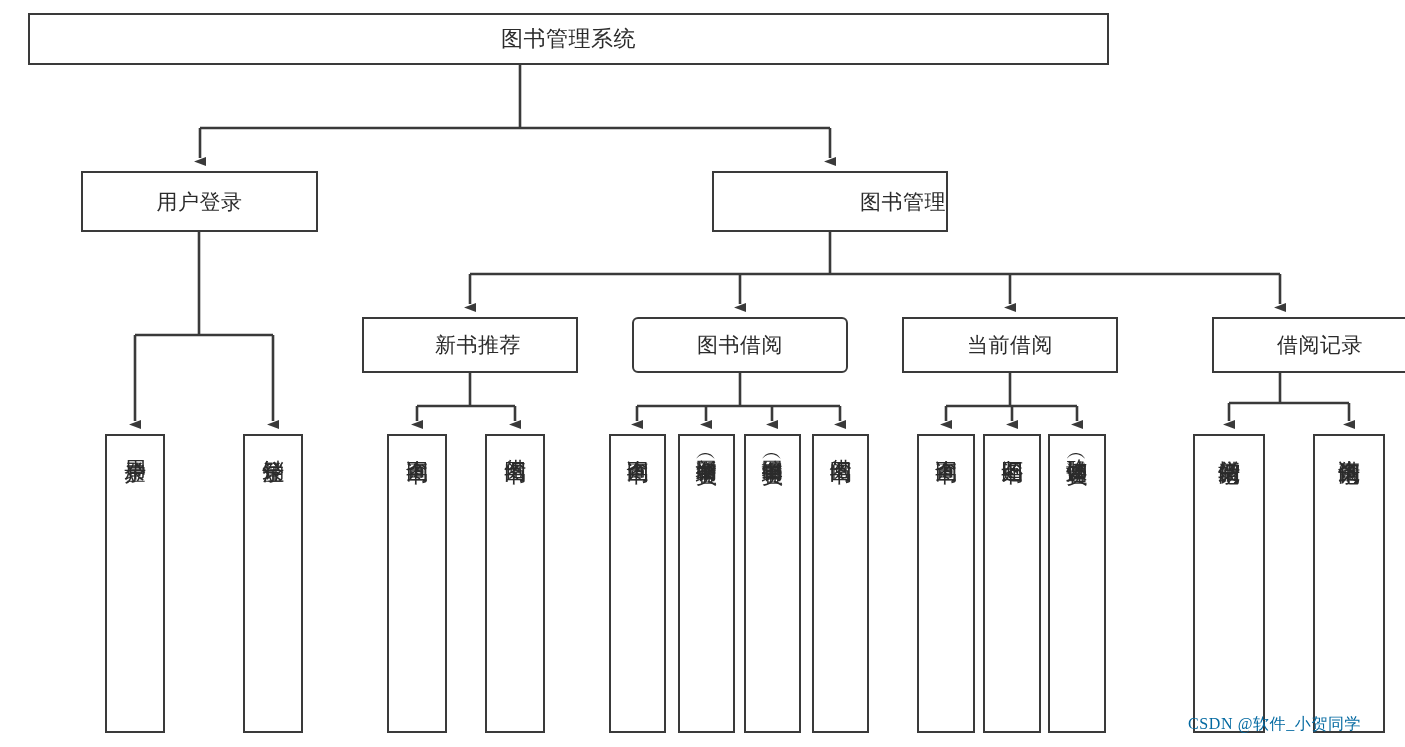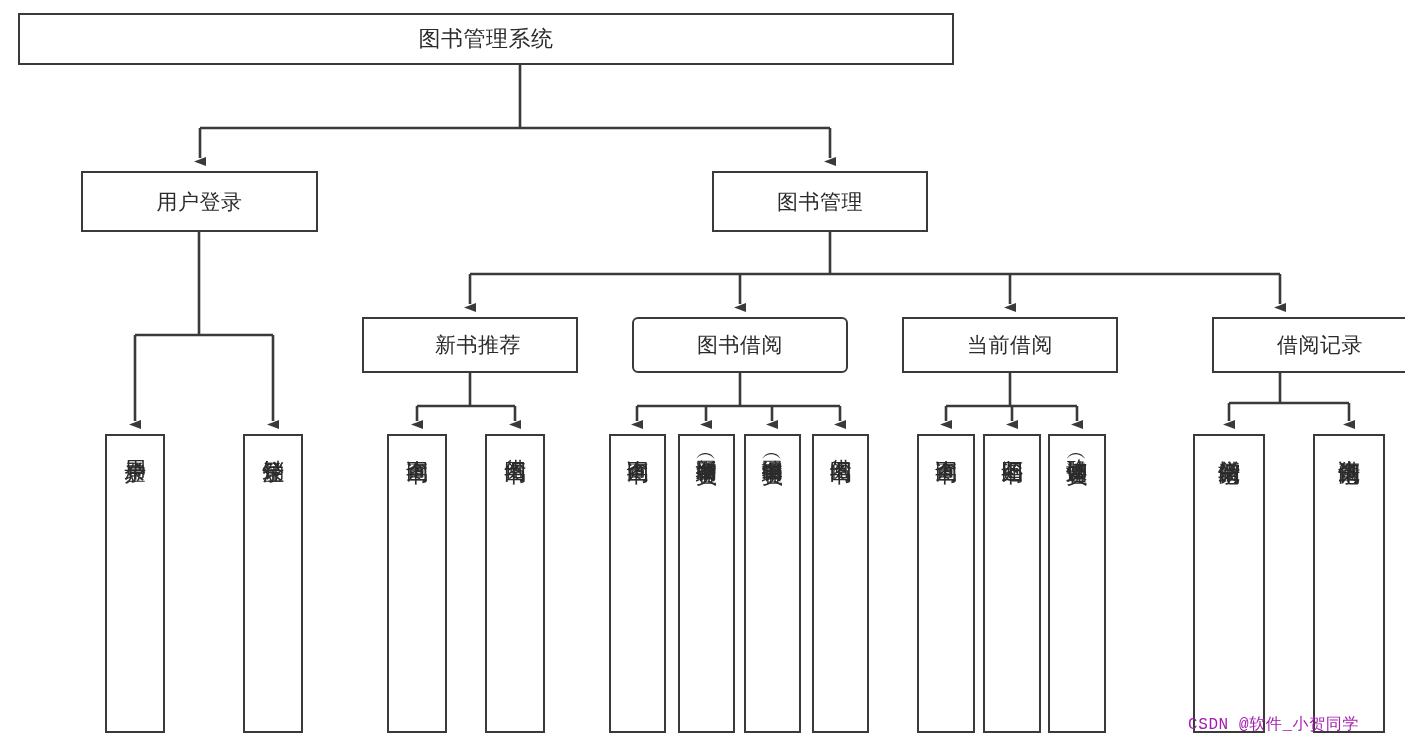--- a/index.html
+++ b/index.html
@@ -69,25 +69,25 @@
     max-height: 100%;
   }
   .leaf.tall .node-label {
     font-size: 21px;
   }
   .watermark {
     position: absolute;
     left: 1188px;
     top: 714px;
     font-size: 16px;
-    color: #a21caf;
+    color: #0369a1;
     letter-spacing: 0.6px;
     white-space: nowrap;
     z-index: 3;
-    font-family: Liberation Mono, monospace;
+    font-family: Liberation Serif, serif;
   }
 </style>
 </head>
 <body>
 
 <div id="canvas">
 
   <svg id="connectors" viewBox="0 0 1405 747" xmlns="http://www.w3.org/2000/svg">
     <defs>
       <marker id="arrow" markerWidth="10" markerHeight="12" refX="1" refY="6" orient="auto" markerUnits="userSpaceOnUse">
@@ -131,28 +131,28 @@
       <path d="M 1012,406 L 1012,421" marker-end="url(#arrow)"></path>
       <path d="M 1077,406 L 1077,421" marker-end="url(#arrow)"></path>
 
       <path d="M 1280,373 L 1280,403"></path>
       <path d="M 1229,403 L 1349,403"></path>
       <path d="M 1229,403 L 1229,421" marker-end="url(#arrow)"></path>
       <path d="M 1349,403 L 1349,421" marker-end="url(#arrow)"></path>
     </g>
   </svg>
 
-  <div class="node h-node root" style="left:18px; top:13px; width:936px; height:52px;">
+  <div class="node h-node root" style="left:28px; top:13px; width:1081px; height:52px;">
     <span class="node-label">图书管理系统</span>
   </div>
 
   <div class="node h-node" style="left:81px; top:171px; width:237px; height:61px;">
     <span class="node-label">用户登录</span>
   </div>
-  <div class="node h-node" style="left:712px; top:171px; width:216px; height:61px;">
+  <div class="node h-node" style="left:712px; top:171px; width:236px; height:61px;justify-content:flex-end;">
     <span class="node-label">图书管理</span>
   </div>
 
   <div class="node h-node" style="left:362px; top:317px; width:216px; height:56px;padding-left:16px;">
     <span class="node-label">新书推荐</span>
   </div>
   <div class="node h-node" style="left:632px; top:317px; width:216px; height:56px;border-radius:6px;">
     <span class="node-label">图书借阅</span>
   </div>
   <div class="node h-node" style="left:902px; top:317px; width:216px; height:56px;justify-content:center;">

